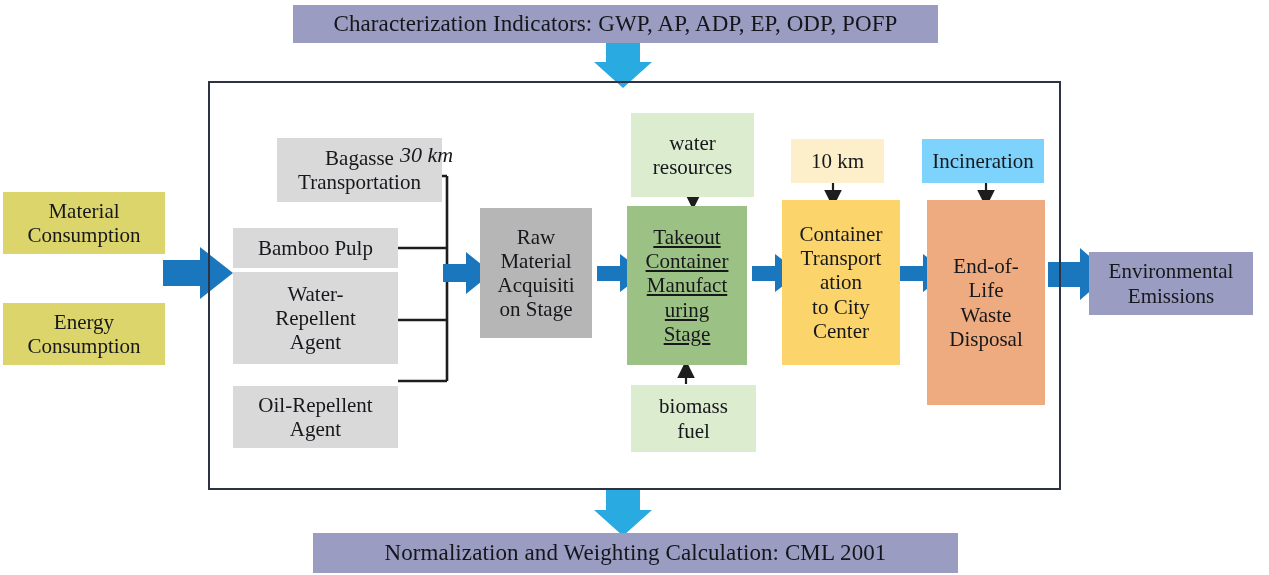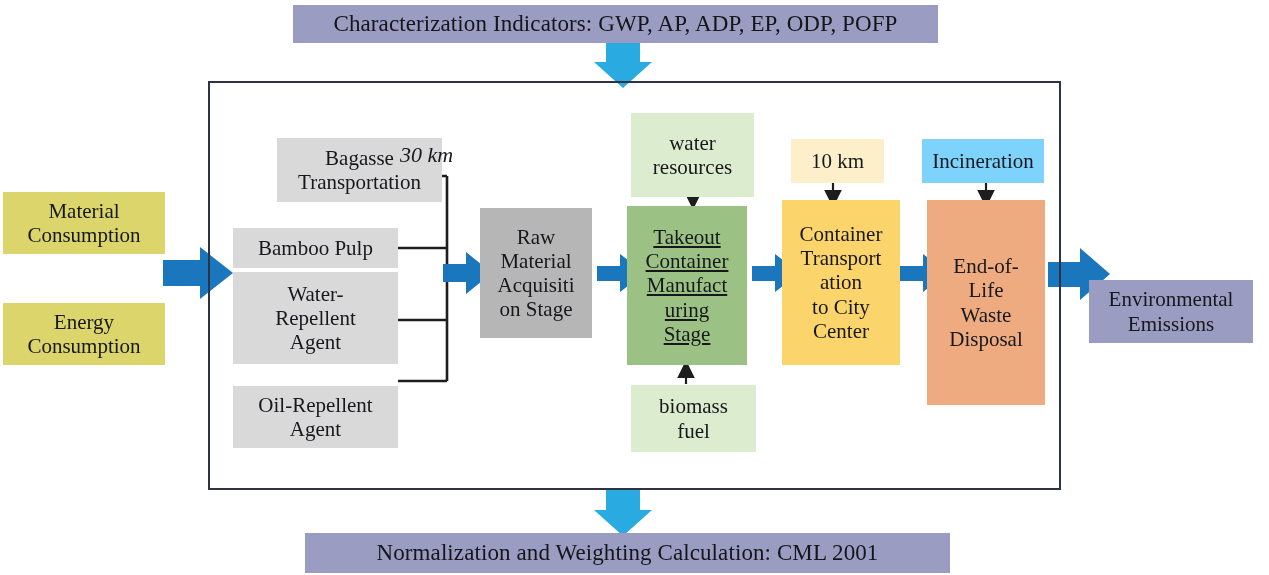--- a/index.html
+++ b/index.html
@@ -139,20 +139,20 @@
 <div class="abs box sat-peach" style="left:922px;top:139px;width:122px;height:44px;">
   <span style="white-space:pre-line;">Incineration</span>
 </div>
 <div class="abs box stage-orange" style="left:927px;top:200px;width:118px;height:205px;">
   <span style="white-space:pre-line;">End-of-
 Life
 Waste
 Disposal</span>
 </div>
 
-<div class="abs box outblk" style="left:1089px;top:252px;width:164px;height:63px;margin-top:28px;">
+<div class="abs box outblk" style="left:1089px;top:252px;width:164px;height:63px;">
   <span style="white-space:pre-line;">Environmental
 Emissions</span>
 </div>
 
-<div class="abs box banner" style="left:305px;top:533px;width:645px;height:40px;">
+<div class="abs box banner" style="left:313px;top:533px;width:645px;height:40px;">
   <span>Normalization and Weighting Calculation: CML 2001</span>
 </div>
 
 </body></html>

